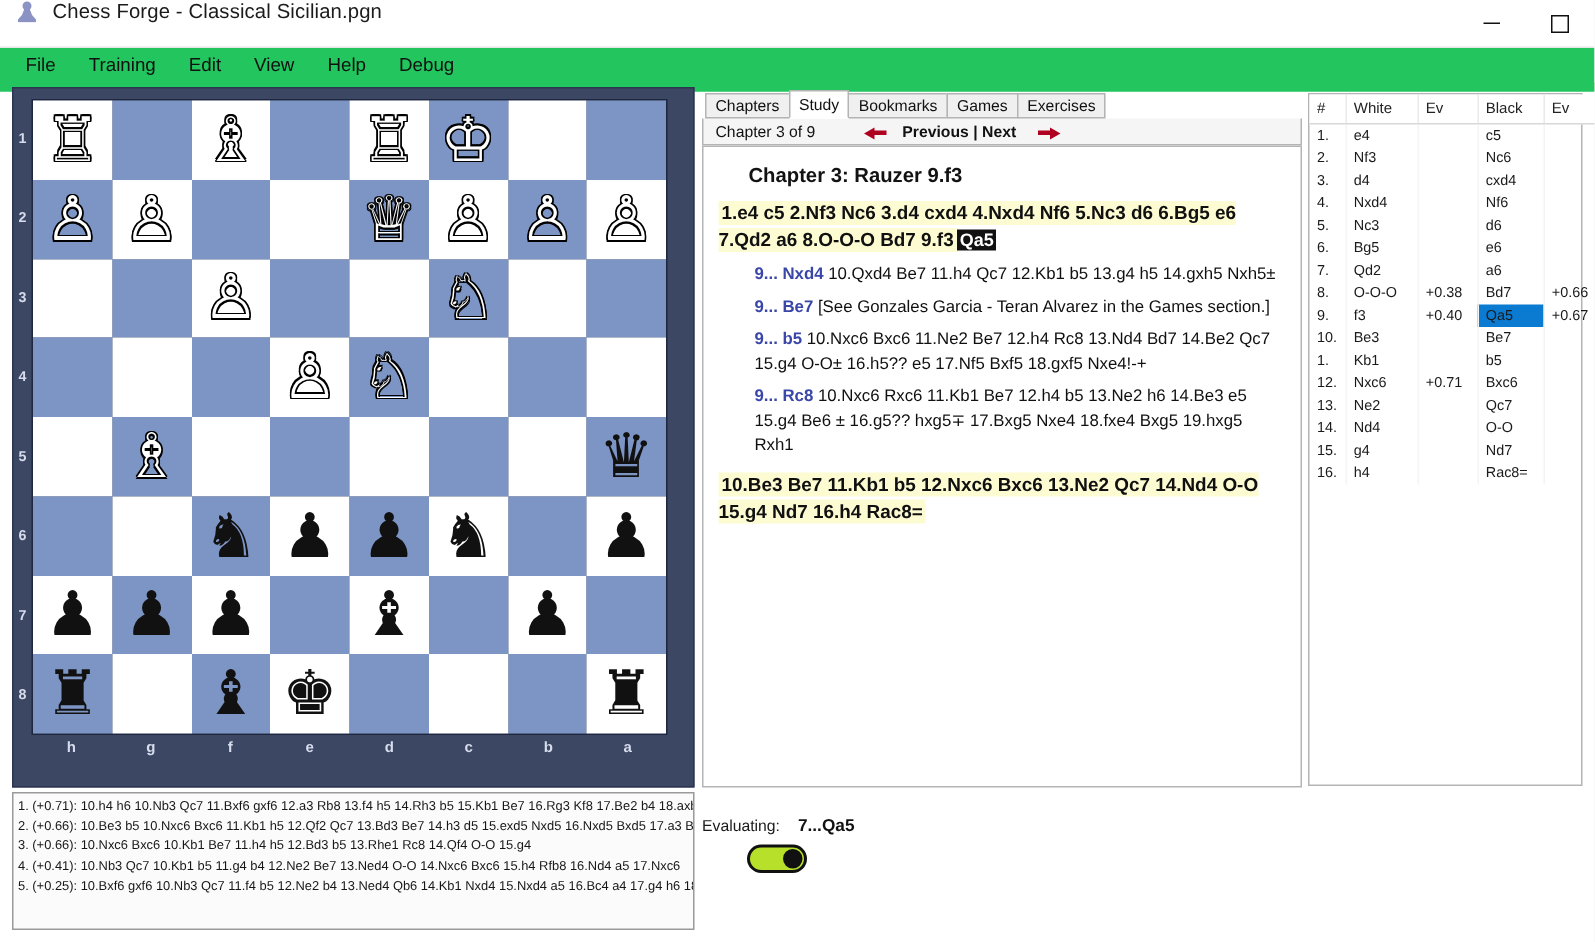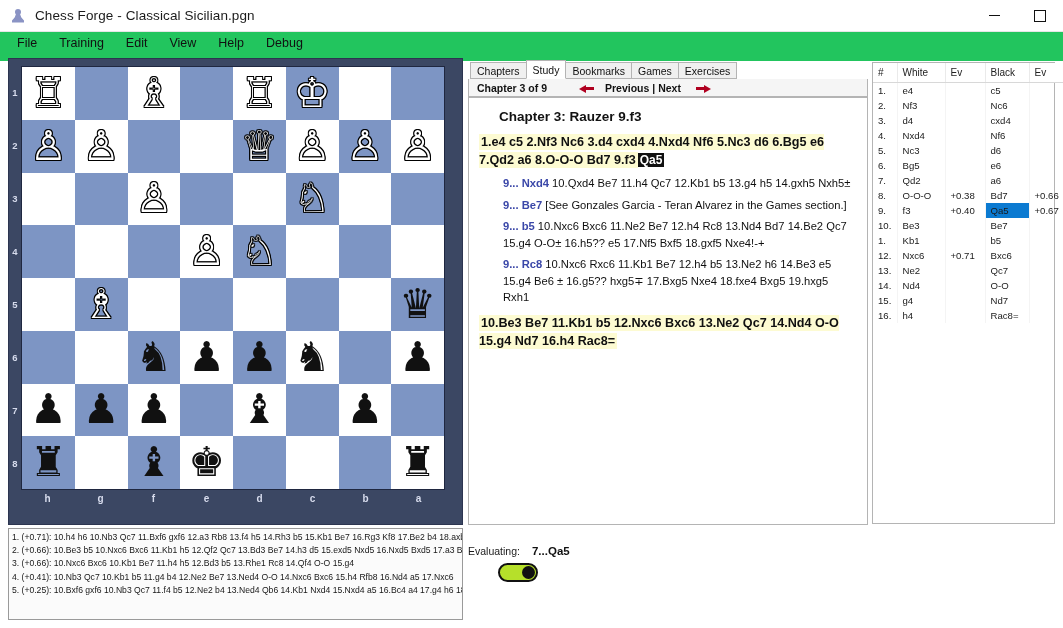--- a/index.html
+++ b/index.html
@@ -8,21 +8,21 @@
     background:#f0f0f0;
     font-family:"Liberation Sans", sans-serif;
     font-size:12px;color:#000;
     -webkit-font-smoothing:antialiased;
   }
   .app{position:relative;width:1063px;height:628px;background:#ffffff;}
 
   
   .titlebar{
     height:31px;background:#ffffff;border-bottom:1px solid #e6e6e6;
-    display:flex;align-items:center;position:relative;
+    display:flex;position:relative;
   }
   .title-icon{width:16px;height:16px;margin-left:10px;margin-right:9px;position:relative;}
   .title-icon .pawn-head{
     position:absolute;left:5px;top:1px;width:6px;height:6px;border-radius:50%;background:#8a93c4;
   }
   .title-icon .pawn-body{
     position:absolute;left:2px;top:6px;width:12px;height:9px;background:#8a93c4;
     clip-path:polygon(35% 0,65% 0,78% 45%,100% 78%,100% 100%,0 100%,0 78%,22% 45%);
   }
   .title-text{font-size:13.5px;color:#1b1b1b;letter-spacing:.1px;}
@@ -90,21 +90,21 @@
     border-bottom:1px solid #b4b4b4;
   }
   .tab.active{background:#ffffff;border-bottom:1px solid #ffffff;
     padding-top:3px;padding-bottom:2px;position:relative;z-index:3;}
   .chapter-bar{
     height:17px;display:flex;align-items:center;
     border-left:1px solid #b4b4b4;border-right:1px solid #b4b4b4;
     border-bottom:1px solid #b4b4b4;background:#f5f5f5;
     padding-left:8px;gap:10px;
   }
-  .chapter-label{font-size:10.5px;font-weight:bold;color:#111;}
+  .chapter-label{font-size:10.5px;font-weight:normal;color:#111;}
   .arrow-left{
     width:16px;height:9px;position:relative;margin-left:22px;
   }
   .arrow-left:before{
     content:"";position:absolute;left:0;top:2px;width:0;height:0;
     border-top:4.5px solid transparent;border-bottom:4.5px solid transparent;
     border-right:7px solid #b00020;
   }
   .arrow-left:after{
     content:"";position:absolute;left:6px;top:3.5px;width:9px;height:3.5px;background:#b00020;

